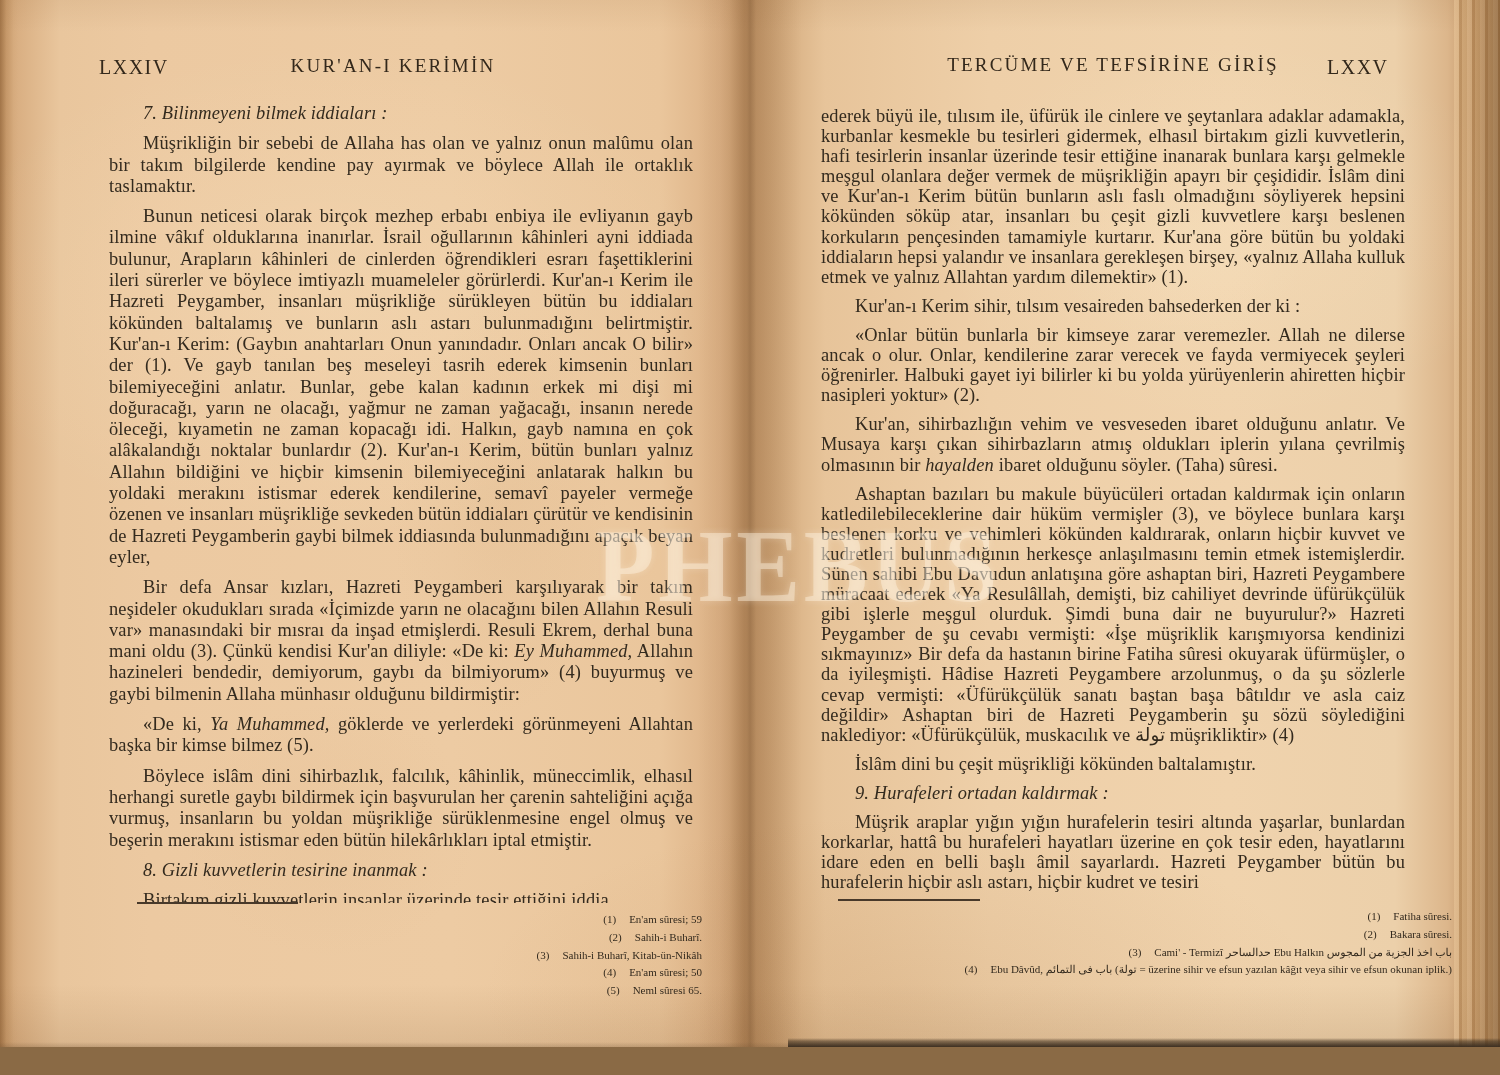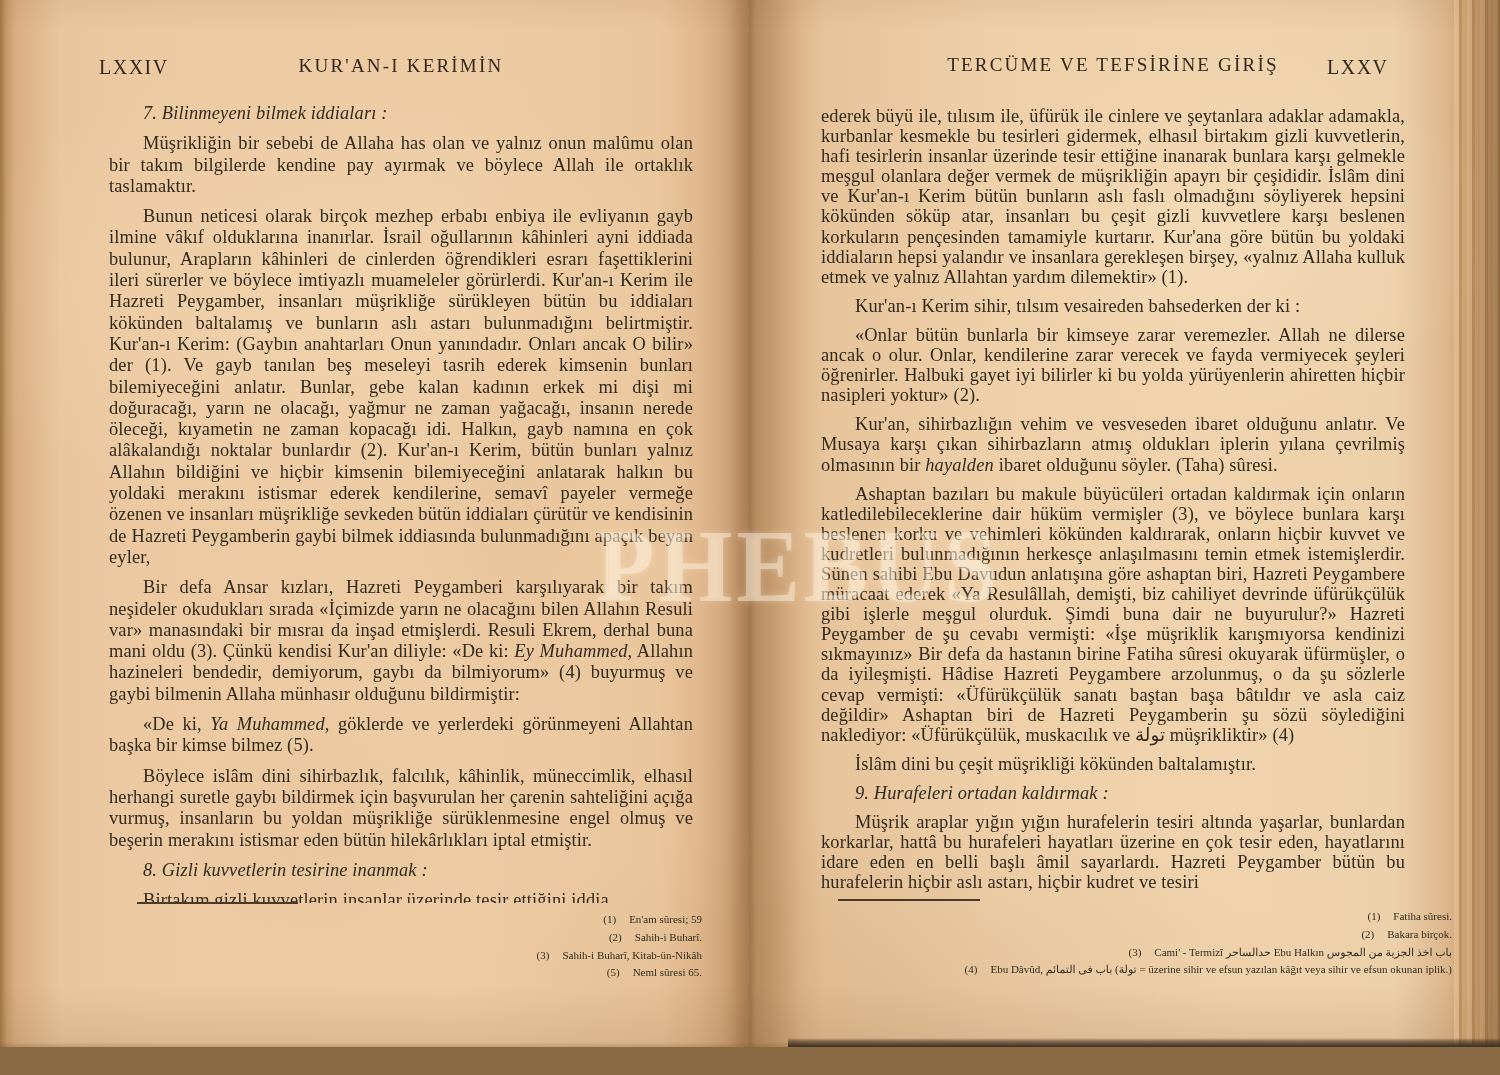--- a/index.html
+++ b/index.html
@@ -39,21 +39,21 @@
     font-size:104px;font-weight:bold;letter-spacing:4px;
     transform:scaleX(0.92);transform-origin:left top;
     color:rgba(255,245,228,0.42);
     text-shadow:0 0 8px rgba(255,245,228,0.28);
     pointer-events:none;white-space:nowrap;}
   
   .folio{position:absolute;font-size:20px;letter-spacing:1.5px;color:#33281b;}
   .folio-left{left:99px;top:56px;}
   .folio-right{left:1327px;top:56px;}
   .running{position:absolute;width:602px;text-align:center;font-size:19px;letter-spacing:2.2px;color:#33281b;}
-  .running-left{left:100px;top:55px;}
+  .running-left{left:92px;top:55px;}
   .running-right{left:812px;top:54px;}
   
   .pbody{position:absolute;width:602px;overflow:hidden;text-align:justify;
     font-size:18.4px;letter-spacing:0.15px;}
   .pbody-left{left:100px;top:103px;height:800px;line-height:21.3px;}
   .pbody-right{left:812px;top:106px;height:788px;line-height:20.1px;}
   .blk{margin:9px;text-indent:34px;}
   .blk-heading{font-style:italic;margin-top:7px;}
   .blk:first-child{margin-top:0;}
   .blk-noindent{text-indent:0;}
@@ -96,38 +96,39 @@
       <p class="blk blk-para"><span>«De ki, </span><i>Ya Muhammed,</i><span> göklerde ve yerlerdeki görünmeyeni Allahtan başka bir kimse bilmez (5).</span></p>
       <p class="blk blk-para"><span>Böylece islâm dini sihirbazlık, falcılık, kâhinlik, müneccimlik, elhasıl herhangi suretle gaybı bildirmek için başvurulan her çarenin sahteliğini açığa vurmuş, insanların bu yoldan müşrikliğe sürüklenmesine engel olmuş ve beşerin merakını istismar eden bütün hilekârlıkları iptal etmiştir.</span></p>
       <p class="blk blk-heading"><i>8.  Gizli kuvvetlerin tesirine inanmak :</i></p>
       <p class="blk blk-para"><span>Birtakım gizli kuvvetlerin insanlar üzerinde tesir ettiğini iddia</span></p>
     </div>
   <div class="fn-rule fn-rule-left"></div>
   <div class="fns fns-left">
       <div class="fn"><span class="fn-num">(1)</span><span class="fn-text">En'am sûresi; 59</span></div>
       <div class="fn"><span class="fn-num">(2)</span><span class="fn-text">Sahih-i Buharî.</span></div>
       <div class="fn"><span class="fn-num">(3)</span><span class="fn-text">Sahih-i Buharî, Kitab-ün-Nikâh</span></div>
+      <div class="fn"><span class="fn-num">(4)</span><span class="fn-text">En'am sûresi; 50</span></div>
       <div class="fn"><span class="fn-num">(5)</span><span class="fn-text">Neml sûresi 65.</span></div>
     </div>
 
   <div class="running running-right">TERCÜME VE TEFSİRİNE GİRİŞ</div>
   <span class="folio folio-right">LXXV</span>
   <div class="pbody pbody-right">
       <p class="blk blk-para blk-noindent"><span>ederek büyü ile, tılısım ile, üfürük ile cinlere ve şeytanlara adaklar adamakla, kurbanlar kesmekle bu tesirleri gidermek, elhasıl birtakım gizli kuvvetlerin, hafi tesirlerin insanlar üzerinde tesir ettiğine inanarak bunlara karşı gelmekle meşgul olanlara değer vermek de müşrikliğin apayrı bir çeşididir. İslâm dini ve Kur'an-ı Kerim bütün bunların aslı faslı olmadığını söyliyerek hepsini kökünden söküp atar, insanları bu çeşit gizli kuvvetlere karşı beslenen korkuların pençesinden tamamiyle kurtarır. Kur'ana göre bütün bu yoldaki iddiaların hepsi yalandır ve insanlara gerekleşen birşey, «yalnız Allaha kulluk etmek ve yalnız Allahtan yardım dilemektir» (1).</span></p>
       <p class="blk blk-para"><span>Kur'an-ı Kerim sihir, tılsım vesaireden bahsederken der ki :</span></p>
       <p class="blk blk-para"><span>«Onlar bütün bunlarla bir kimseye zarar veremezler. Allah ne dilerse ancak o olur. Onlar, kendilerine zarar verecek ve fayda vermiyecek şeyleri öğrenirler. Halbuki gayet iyi bilirler ki bu yolda yürüyenlerin ahiretten hiçbir nasipleri yoktur» (2).</span></p>
       <p class="blk blk-para"><span>Kur'an, sihirbazlığın vehim ve vesveseden ibaret olduğunu anlatır. Ve Musaya karşı çıkan sihirbazların atmış oldukları iplerin yılana çevrilmiş olmasının bir </span><i>hayalden</i><span> ibaret olduğunu söyler. (Taha) sûresi.</span></p>
       <p class="blk blk-para"><span>Ashaptan bazıları bu makule büyücüleri ortadan kaldırmak için onların katledilebileceklerine dair hüküm vermişler (3), ve böylece bunlara karşı beslenen korku ve vehimleri kökünden kaldırarak, onların hiçbir kuvvet ve kudretleri bulunmadığının herkesçe anlaşılmasını temin etmek istemişlerdir. Sünen sahibi Ebu Davudun anlatışına göre ashaptan biri, Hazreti Peygambere müracaat ederek «Ya Resulâllah, demişti, biz cahiliyet devrinde üfürükçülük gibi işlerle meşgul olurduk. Şimdi buna dair ne buyurulur?» Hazreti Peygamber de şu cevabı vermişti: «İşe müşriklik karışmıyorsa kendinizi sıkmayınız» Bir defa da hastanın birine Fatiha sûresi okuyarak üfürmüşler, o da iyileşmişti. Hâdise Hazreti Peygambere arzolunmuş, o da şu sözlerle cevap vermişti: «Üfürükçülük sanatı baştan başa bâtıldır ve asla caiz değildir» Ashaptan biri de Hazreti Peygamberin şu sözü söylediğini naklediyor: «Üfürükçülük, muskacılık ve تولة müşrikliktir» (4)</span></p>
       <p class="blk blk-para"><span>İslâm dini bu çeşit müşrikliği kökünden baltalamıştır.</span></p>
       <p class="blk blk-heading"><i>9.  Hurafeleri ortadan kaldırmak :</i></p>
       <p class="blk blk-para"><span>Müşrik araplar  yığın yığın hurafelerin tesiri altında yaşarlar, bunlardan korkarlar, hattâ bu hurafeleri  hayatları üzerine en çok tesir eden, hayatlarını idare eden en belli başlı âmil sayarlardı. Hazreti Peygamber bütün bu hurafelerin hiçbir aslı astarı, hiçbir  kudret ve tesiri</span></p>
     </div>
   <div class="fn-rule fn-rule-right"></div>
   <div class="fns fns-right">
       <div class="fn"><span class="fn-num">(1)</span><span class="fn-text">Fatiha sûresi.</span></div>
-      <div class="fn"><span class="fn-num">(2)</span><span class="fn-text">Bakara birçok.</span></div>
+      <div class="fn"><span class="fn-num">(2)</span><span class="fn-text">Bakara sûresi.</span></div>
       <div class="fn"><span class="fn-num">(3)</span><span class="fn-text">Cami' - Termizî حدالساحر  Ebu Halkın باب اخذ الجزية من المجوس</span></div>
       <div class="fn"><span class="fn-num">(4)</span><span class="fn-text">Ebu Dâvûd, باب فى التمائم (تولة = üzerine sihir ve efsun yazılan kâğıt veya sihir ve efsun okunan iplik.)</span></div>
     </div>
 
   <div class="watermark">PHEBUS</div>
 
 </div>
 
 </body></html>

